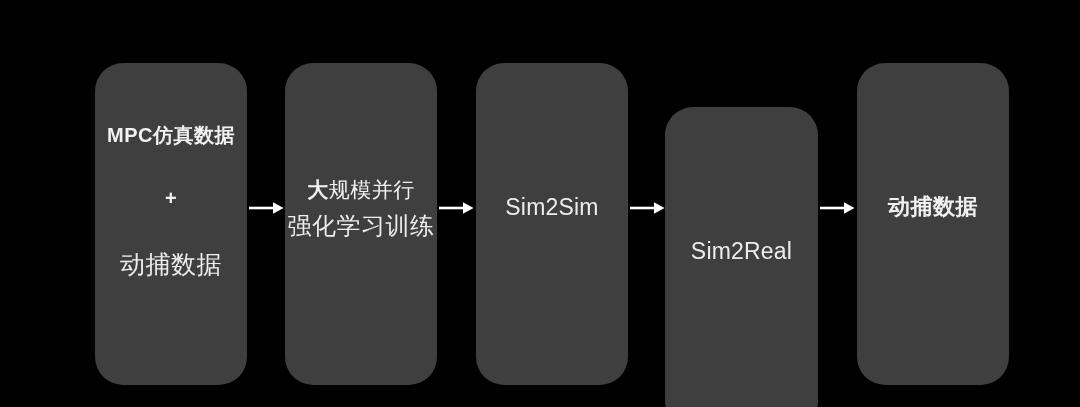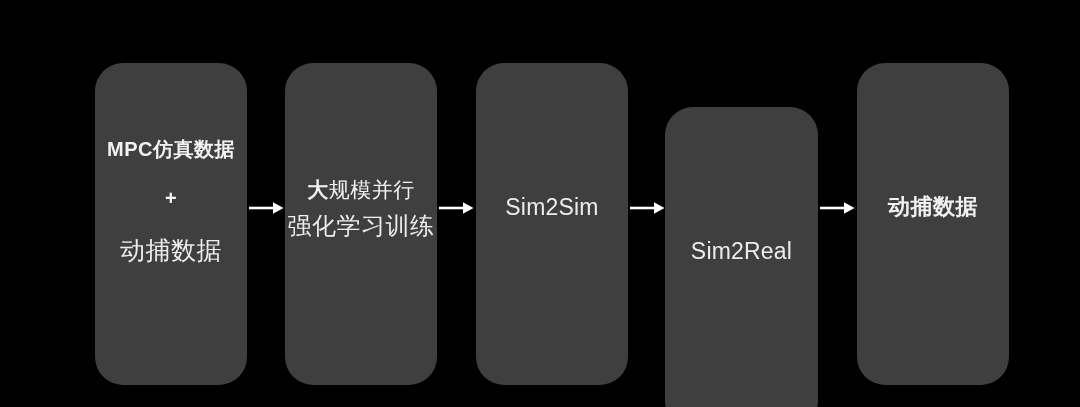--- a/index.html
+++ b/index.html
@@ -33,21 +33,21 @@
     box-sizing: border-box;
     text-align: center;
     color: var(--txt, #f1f1f1);
   }
   .b1 { left: 95px; }
   .b2 { left: 285px; }
   .b3 { left: 476px; }
   .b4 { left: 665px; width: 153px; margin-top: 44px; }
   .b5 { left: 857px; }
 
-  .b1 .box-content { padding-bottom: 46px; row-gap: 26px; }
+  .b1 .box-content { padding-bottom: 46px; row-gap: 40px; }
   .b2 .box-content { padding-bottom: 30px; row-gap: 10px; }
   .b3 .box-content, .b4 .box-content, .b5 .box-content { padding-bottom: 34px; }
 
   .line { line-height: 1.15; letter-spacing: 0.5px; }
   .t-bold-20  { font-size: 20px; font-weight: 700; }
   .t-reg-25   { font-size: 25px; font-weight: 400; color: #ededed; }
   .t-reg-21   { font-size: 21px; font-weight: 400; }
   .t-reg-24   { font-size: 24px; font-weight: 400; color: #ededed; }
   .t-latin-23 { font-size: 23px; font-weight: 400; color: #ececec; letter-spacing: 0.2px; }
   .t-bold-22  { font-size: 22px; font-weight: 700; }

